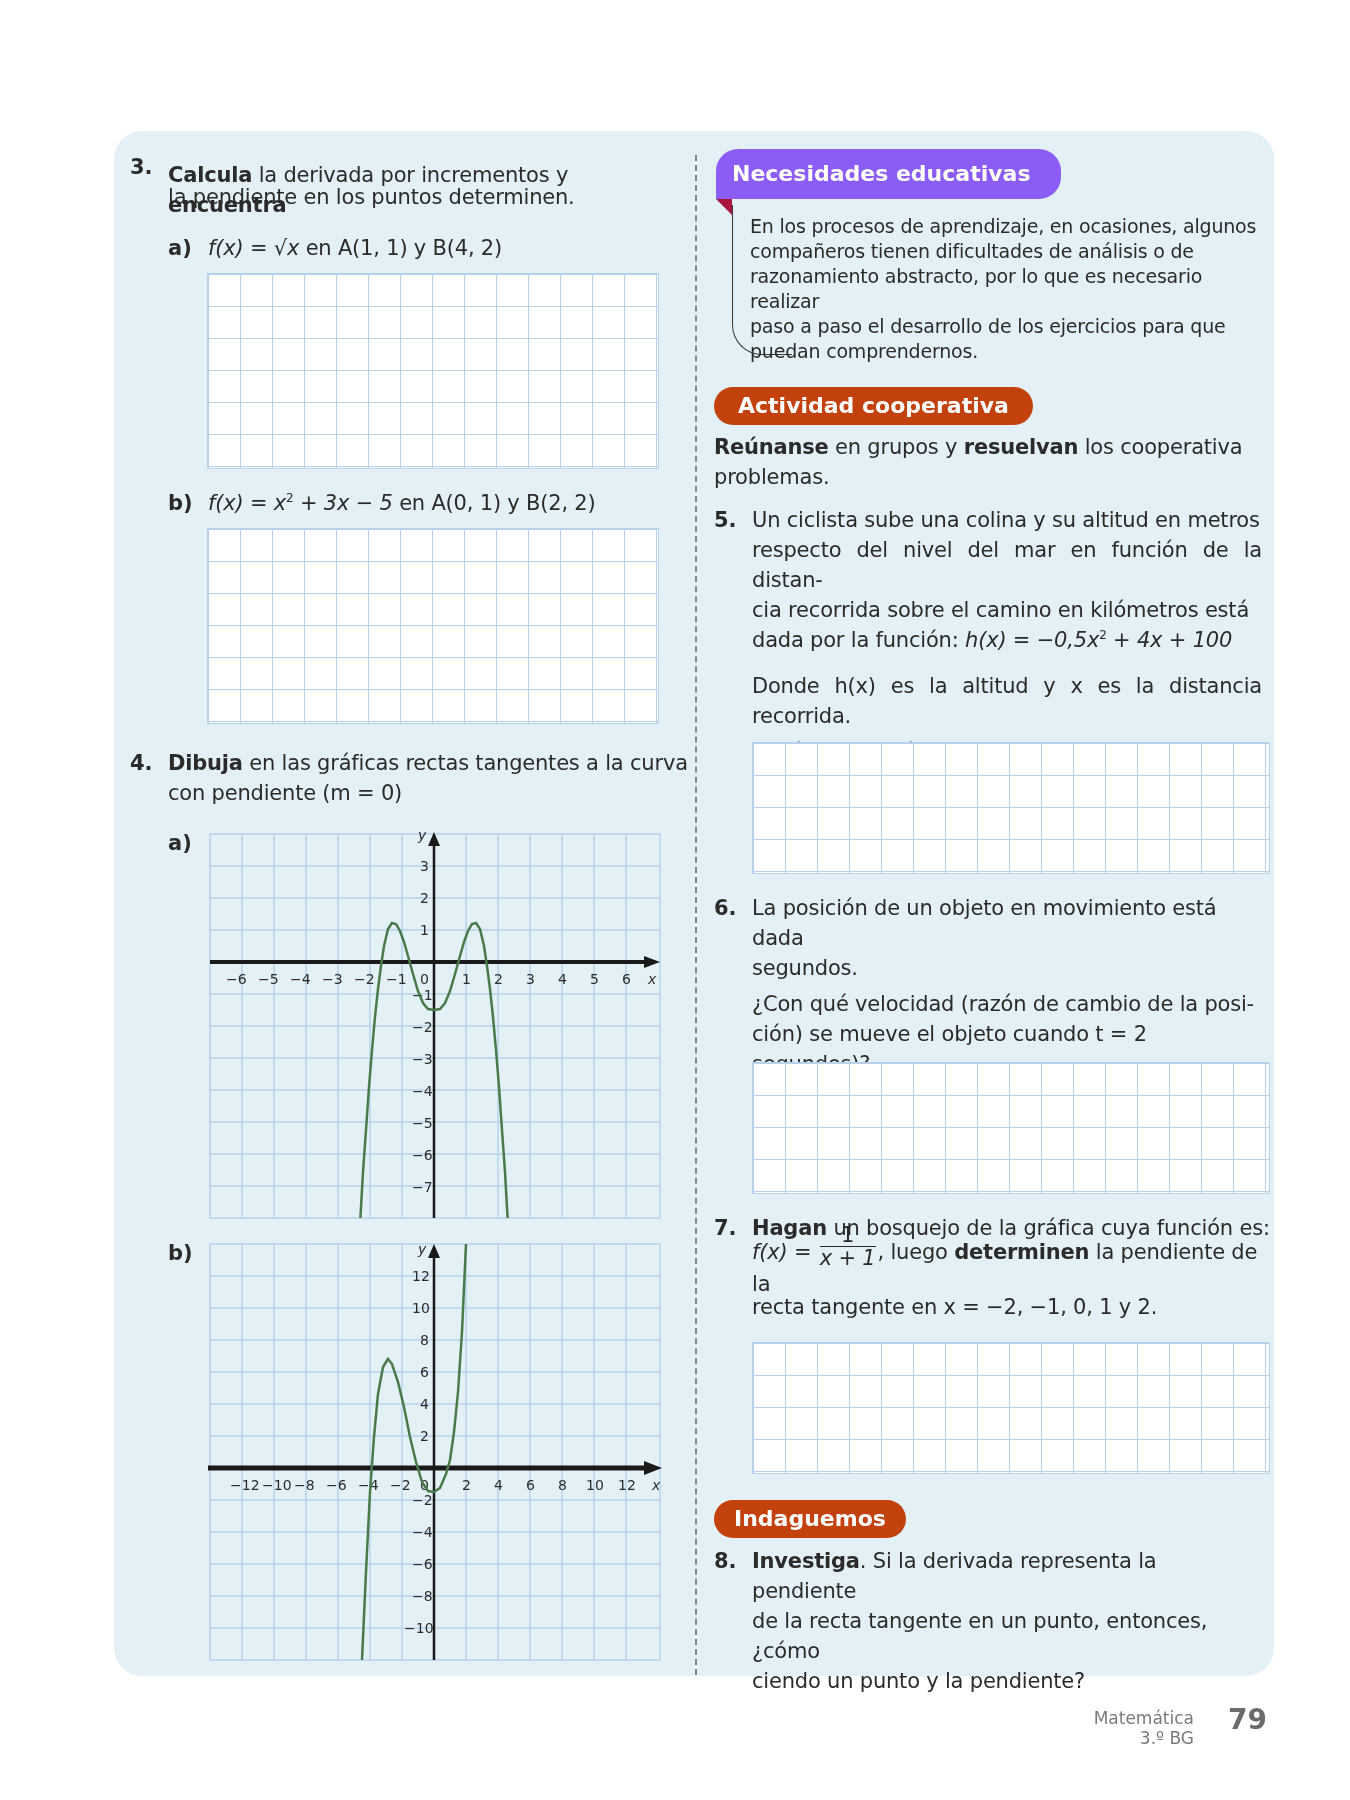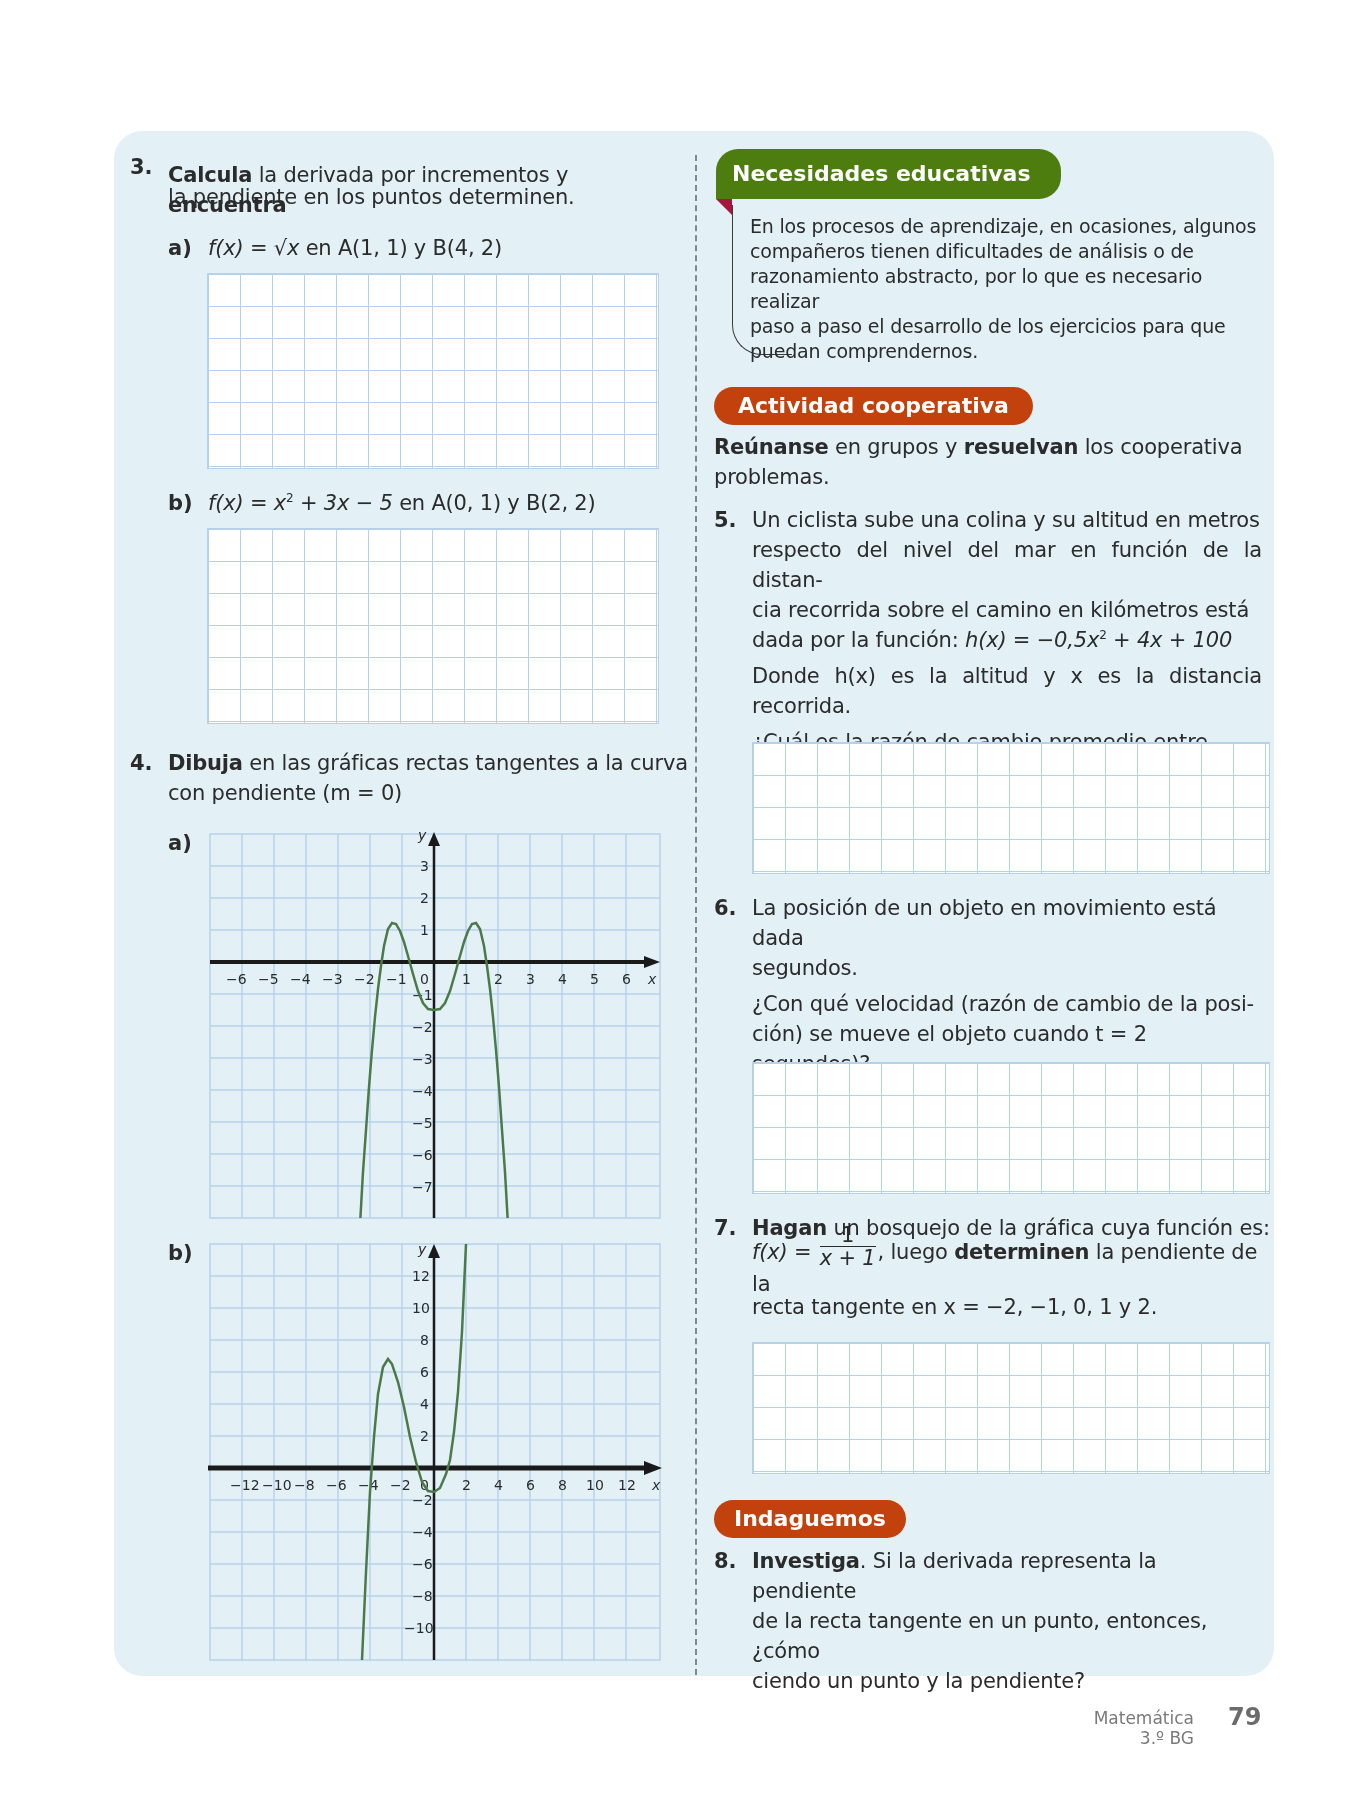--- a/index.html
+++ b/index.html
@@ -9,28 +9,28 @@
   .txt{position:absolute;font-size:21px;line-height:30px;color:#2b2b2b;letter-spacing:-0.2px}
   .num{position:absolute;font-weight:bold;font-size:21px;line-height:30px}
   .lbl{position:absolute;font-weight:bold;font-size:21px;line-height:30px}
   b{font-weight:bold}
   i{font-style:italic}
   sup{font-size:12px;vertical-align:8px;line-height:0}
   .grid{position:absolute;background-color:#fff;border:1.5px solid #b8d1ea;
         background-image:linear-gradient(to right,#b8d1ea 1.5px,transparent 1.5px),linear-gradient(to bottom,#b8d1ea 1.5px,transparent 1.5px);
         background-size:32px 32px}
   .badge{position:absolute;color:#fff;font-weight:bold;font-size:22px;line-height:38px;padding:0 22px;border-radius:20px}
-  .pink{background:#4d7c0f}
+  .pink{background:#8b5cf6}
   .teal{background:#c2410c}
   .note-frame{position:absolute;left:732px;top:205px;width:60px;height:150px;border-left:1.5px solid #3a3a3a;border-bottom:1.5px solid #3a3a3a;border-bottom-left-radius:30px}
   .note-fold{position:absolute;left:716px;top:199px;width:0;height:0;border-top:16px solid #a8153f;border-left:16px solid transparent}
   .chart{position:absolute}
   .chart svg text{font-family:"DejaVu Sans","Liberation Sans",sans-serif;font-size:14px;fill:#2b2b2b}
   .footer-sub{position:absolute;right:156px;font-family:"DejaVu Sans","Liberation Sans",sans-serif;color:#7a7a7a;font-size:17px;line-height:20px;text-align:right}
-  .page-num{position:absolute;left:1228px;top:1703px;font-size:24px;font-weight:bold;color:#6b6b6b}
+  .page-num{position:absolute;left:1228px;top:1703px;font-size:28px;font-weight:bold;color:#6b6b6b}
 </style>
 </head>
 <body>
 
 <div class="panel"></div>
 <div class="divider"></div>
 
 <div class="num" style="left:130px;top:152px">3.</div>
 <div class="txt" style="left:168px;top:160px;width:520px"><b>Calcula</b><span> la derivada por incrementos y </span><b>encuentra</b></div>
 <div class="txt" style="left:168px;top:182px">la pendiente en los puntos determinen.</div>
@@ -192,21 +192,21 @@
 <div class="badge teal" style="left:714px;top:387px;line-height:38px;padding:0 24px">Actividad cooperativa</div>
 <div class="txt" style="left:714px;top:432px;width:560px"><b>Reúnanse</b><span> en grupos y </span><b>resuelvan</b><span> los cooperativa</span></div>
 <div class="txt" style="left:714px;top:462px">problemas.</div>
 
 <div class="num" style="left:714px;top:505px">5.</div>
 <div class="txt" style="left:752px;top:505px;width:510px;text-align:justify">
   <div>Un ciclista sube una colina y su altitud en metros</div>
   <div>respecto del nivel del mar en función de la distan-</div>
   <div>cia recorrida sobre el camino en kilómetros está</div>
   <div><span>dada por la función: </span><i>h(x) = −0,5x</i><sup>2</sup><i> + 4x + 100</i></div>
-  <div style="margin-top:6px">Donde h(x) es la altitud y x es la distancia recorrida.</div>
+  <div style="margin-top:16px">Donde h(x) es la altitud y x es la distancia recorrida.</div>
   <div style="margin-top:6px">¿Cuál es la razón de cambio promedio entre</div>
   <div>los kilómetros x = 2 y x = 3?</div>
 </div>
 <div class="grid" style="left:752px;top:742px;width:518px;height:132px"></div>
 
 <div class="num" style="left:714px;top:893px">6.</div>
 <div class="txt" style="left:752px;top:893px;width:510px">
   <div>La posición de un objeto en movimiento está dada</div>
   <div>segundos.</div>
   <div style="margin-top:6px">¿Con qué velocidad (razón de cambio de la posi-</div>

